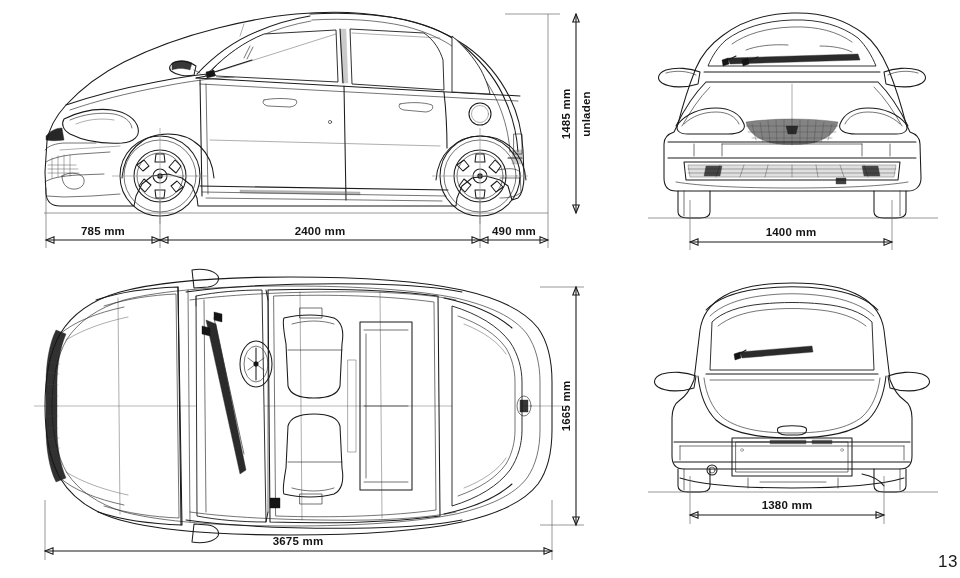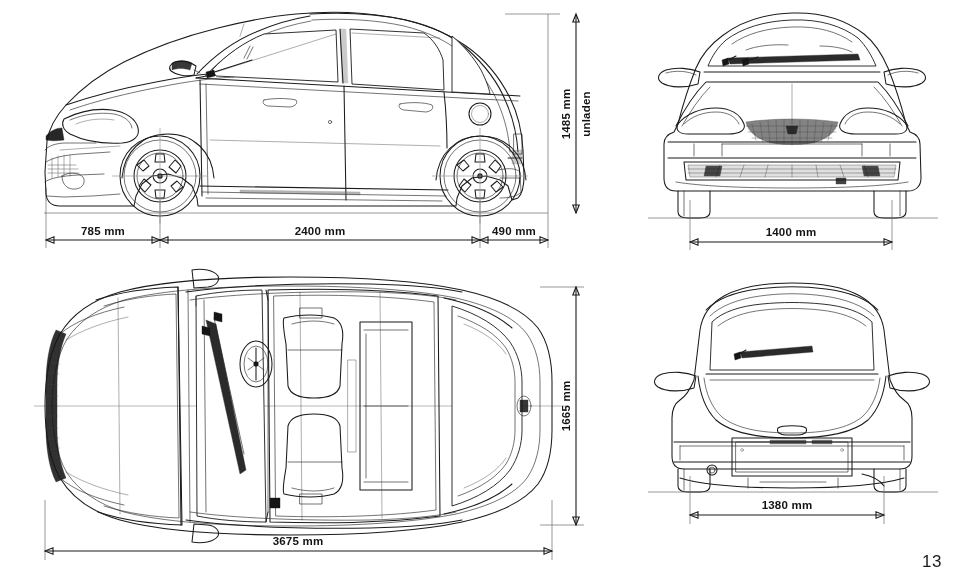--- a/index.html
+++ b/index.html
@@ -20,21 +20,21 @@
     width: 960px;
     height: 578px;
   }
   #sheet svg {
     display: block;
     width: 960px;
     height: 578px;
   }
   .page-num {
     position: absolute;
-    right: 18px;
+    right: 2px;
     bottom: 6px;
     font-family: "Liberation Sans", sans-serif;
     font-size: 17px;
     font-weight: 400;
     color: #1a1a1a;
     letter-spacing: 0.5px;
   }
   
   .body-line   { fill: none; stroke: #1b1b1b; stroke-width: 1.05; stroke-linejoin: round; stroke-linecap: round; }
   .body-thin   { fill: none; stroke: #2a2a2a; stroke-width: 0.65; stroke-linejoin: round; stroke-linecap: round; }

